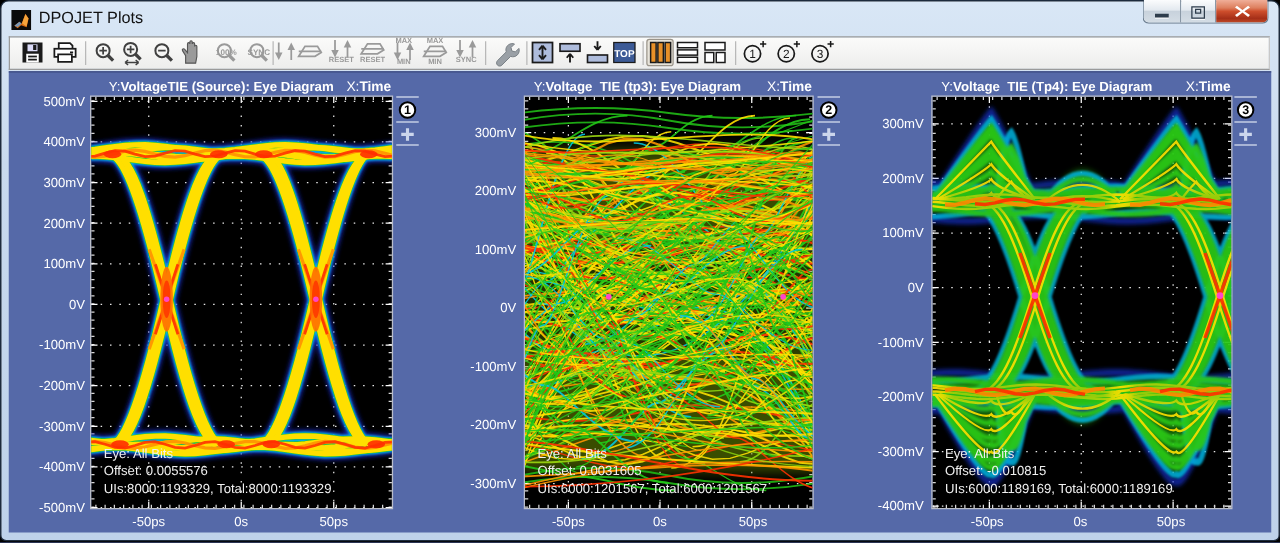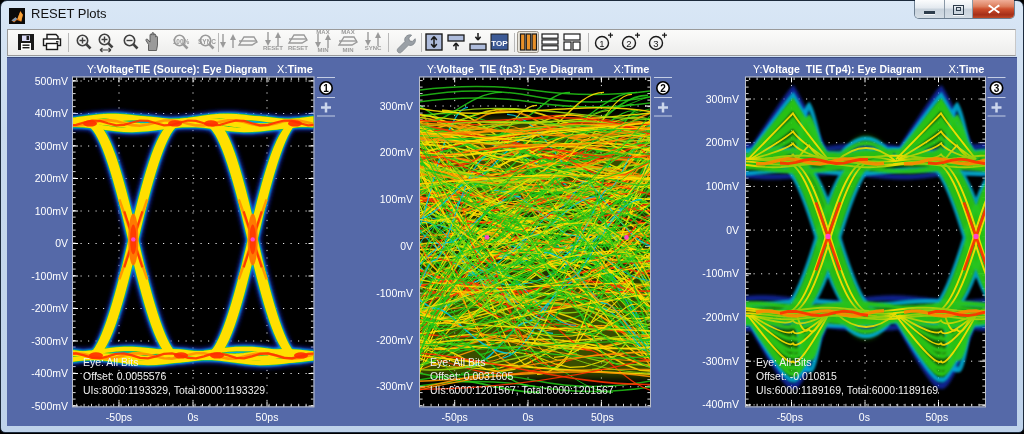--- a/index.html
+++ b/index.html
@@ -1,20 +1,20 @@
 <!DOCTYPE html>
 <html><head><meta charset="utf-8"><style>html,body{margin:0;padding:0;}body{width:1024px;height:434px;background:#000;overflow:hidden;position:relative;font-family:"Liberation Sans",sans-serif;}.win{position:absolute;left:0;top:0;width:1022px;height:431px;background:linear-gradient(#d9e7f6,#c9daee 30%,#bed2ea);border:1px solid #1c2a3c;border-radius:7px 7px 5px 5px;}</style></head><body>
 <div class="win"></div>
 <svg width="16" height="16" viewBox="0 0 16 16" style="position:absolute;left:9px;top:8px">
     <rect width="16" height="16" fill="#0a0a0a"></rect>
     <path d="M2.5,12.5 l4,-3.2 1.8,1.6 3,-8 2.6,3.8 -1.6,7 -4.4,-1.6 -2.8,2.4 z" fill="#d86a10"></path>
     <path d="M8.6,10.6 l2.8,-7.2 2.3,3.4 -1.5,6.4 z" fill="#f5a43c"></path>
     <path d="M2.5,12.5 l4,-3.2 1.7,1.5 -2.9,2.7 z" fill="#7898b8"></path>
   </svg>
-<div style="position:absolute;left:31px;top:6px;font-size:13px;color:#111;">RESET Plots</div>
+<div style="position:absolute;left:31px;top:6px;font-size:13px;color:#111;">DPOJET Plots</div>
 <div style="position:absolute;left:914px;top:0;width:101px;height:19px;">
  <div style="position:absolute;inset:0;border:1px solid rgba(20,40,60,0.55);border-top:none;border-radius:0 0 5px 5px;box-shadow:inset 0 0 0 1px rgba(255,255,255,0.75);overflow:hidden;display:flex;">
   <div style="width:29px;height:100%;background:linear-gradient(#fbfcfd,#e3e9ef 45%,#c8d2dc 50%,#d4dde5);border-right:1px solid #8a98a6;position:relative;">
         <div style="position:absolute;left:9px;top:11px;width:11px;height:3px;background:#2e3d4c;box-shadow:0 1px 0 rgba(255,255,255,.8);"></div>
       </div>
   <div style="width:27px;height:100%;background:linear-gradient(#fbfcfd,#e3e9ef 45%,#c8d2dc 50%,#d4dde5);border-right:1px solid #8a98a6;position:relative;">
         <div style="position:absolute;left:8px;top:4.5px;width:9px;height:8px;border:1.2px solid #2e3d4c;box-shadow:0 1px 0 rgba(255,255,255,.8);"></div>
         <div style="position:absolute;left:10.7px;top:7.2px;width:3.2px;height:2.2px;border:1.2px solid #2e3d4c;"></div>
       </div>
   <div style="flex:1;height:100%;background:linear-gradient(#f0ae98 0%,#dd7f5e 35%,#ce4e2c 50%,#a52f18 82%,#c04926 100%);position:relative;">

